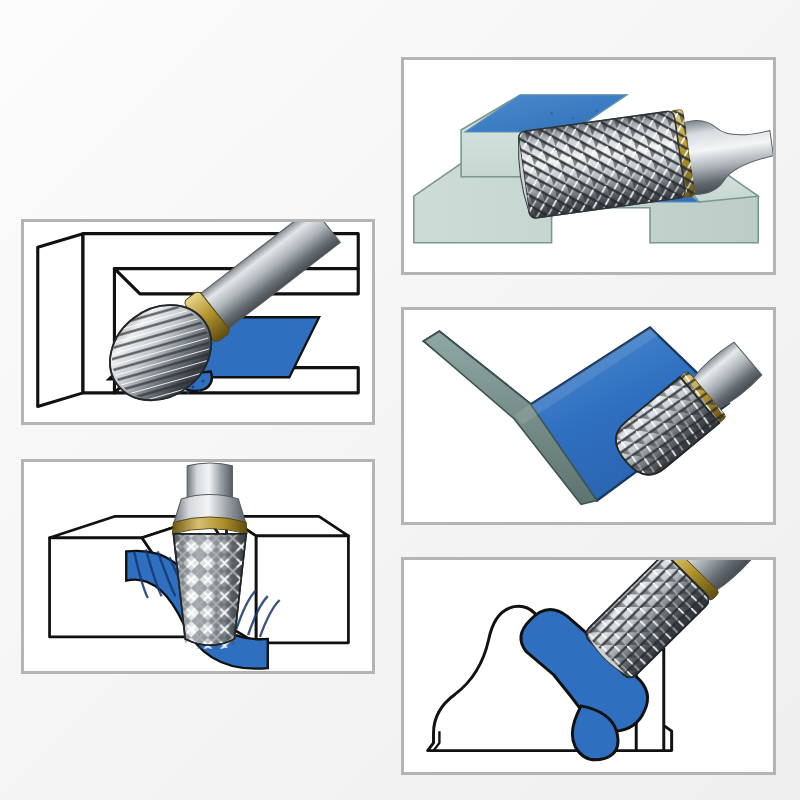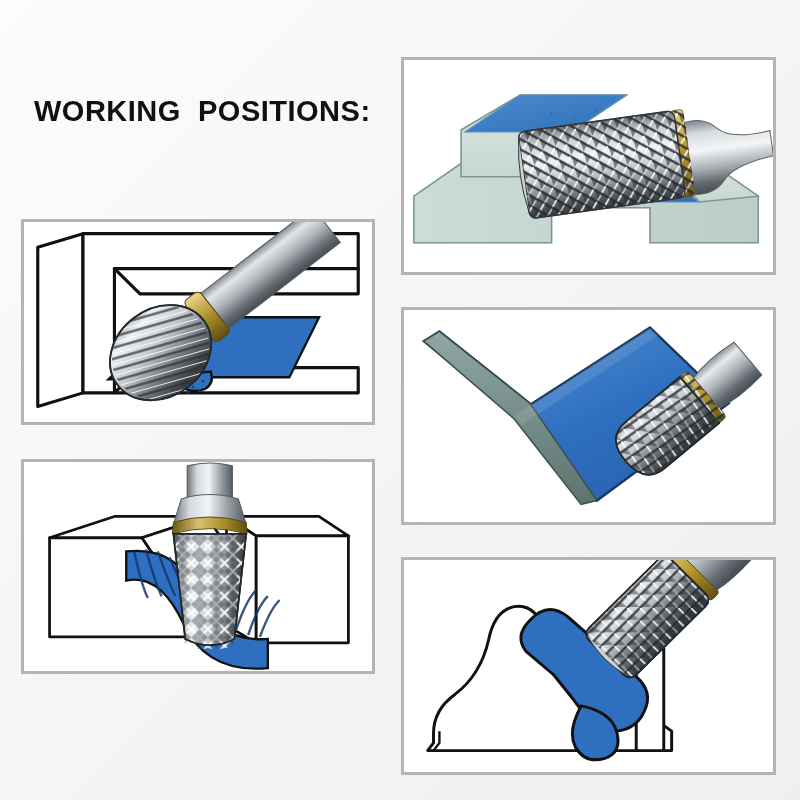--- a/index.html
+++ b/index.html
@@ -51,21 +51,20 @@
   #panel-4{left:21px;  top:459px; width:354px; height:215px;}
   #panel-5{left:401px; top:557px; width:375px; height:218px;}
 </style>
 </head>
 <body>
 
 <div id="noise"></div>
 
 <div id="page">
 
-  <div id="title">WORKING  POSITIONS:</div>
 
   <div class="panel" id="panel-1">
     <div class="stage">
       <svg class="art" viewBox="0 0 375 218" preserveAspectRatio="none">
         <defs>
           <linearGradient id="wpTop1" x1="0" y1="0" x2="0" y2="1">
             <stop offset="0" stop-color="#dce8e3"></stop>
               <stop offset="1" stop-color="#c6d6d0"></stop>
           </linearGradient>
           <linearGradient id="wpSide1" x1="0" y1="0" x2="1" y2="0">

